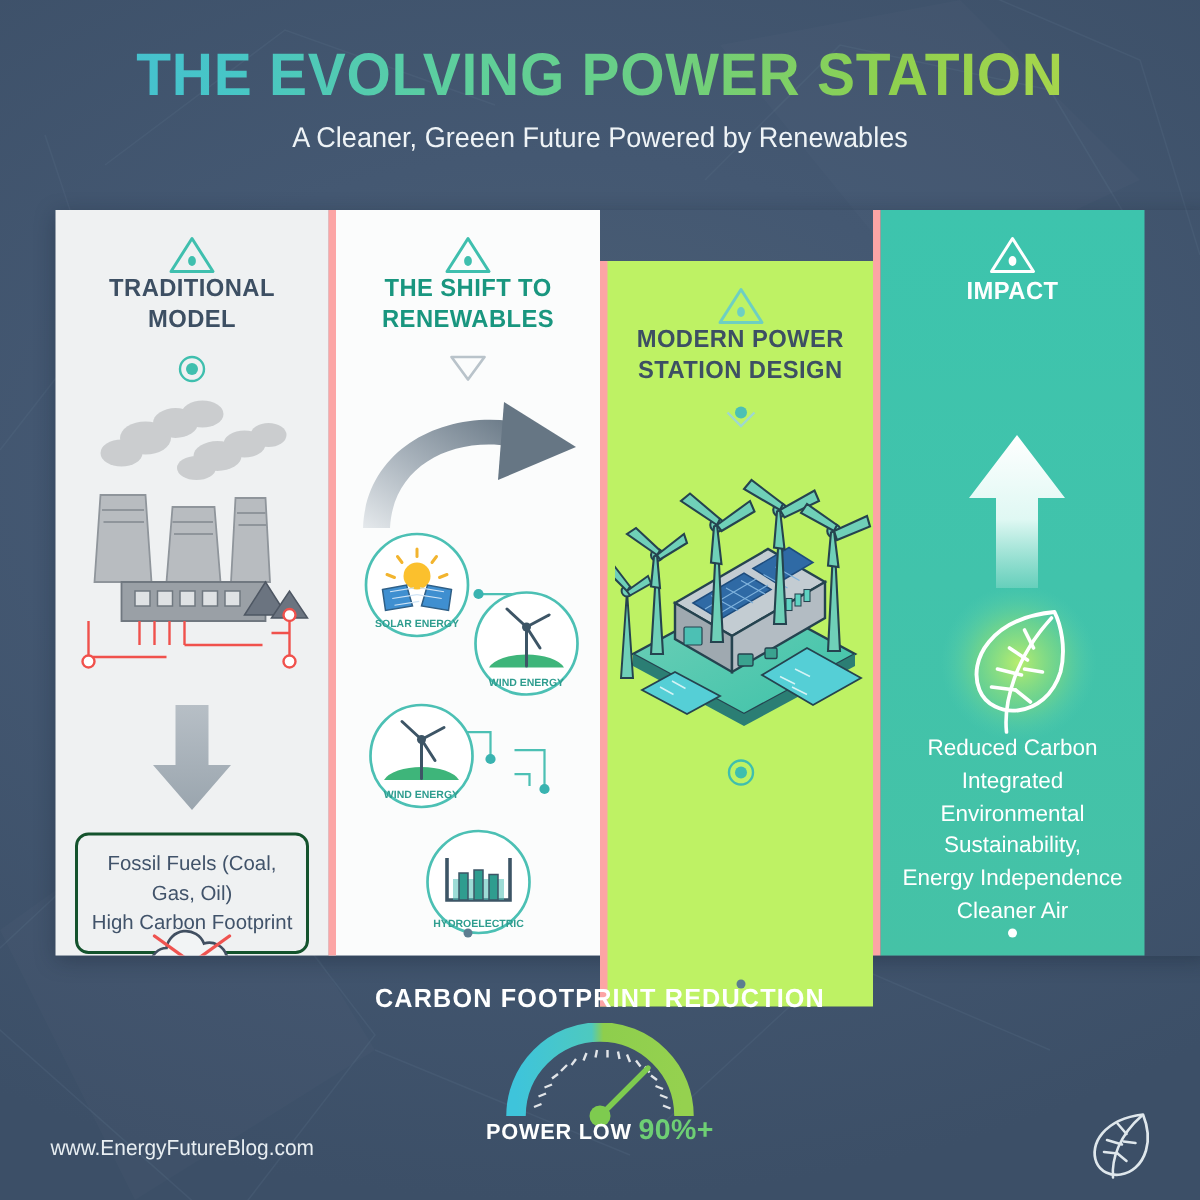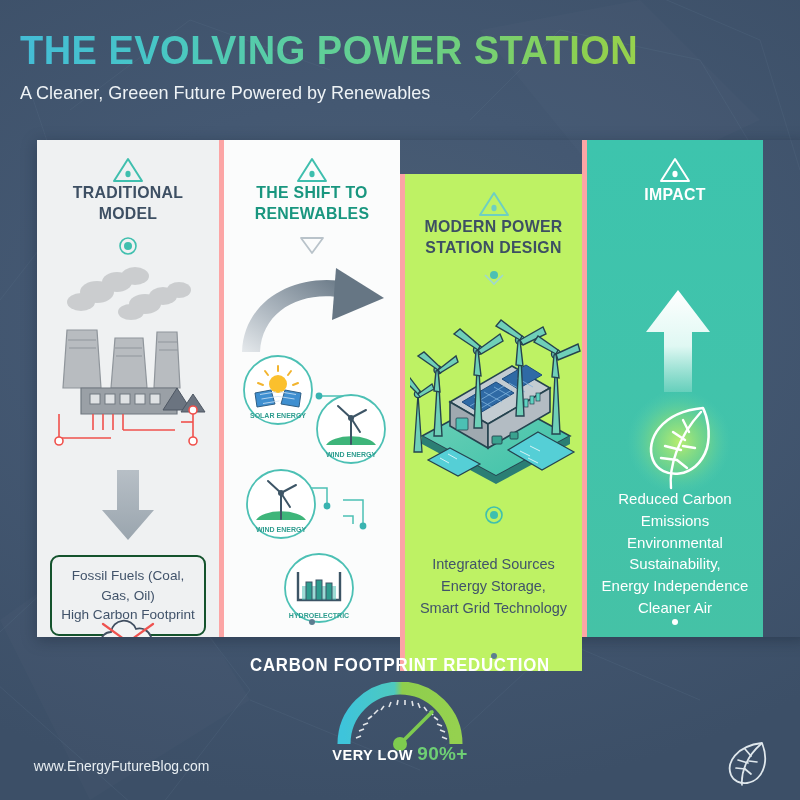--- a/index.html
+++ b/index.html
@@ -11,21 +11,21 @@
     overflow:hidden;
   }
   
   .bg {
     position:absolute; inset:0;
     background:
       radial-gradient(ellipse 700px 480px at 46% 40%, #4d6074 0%, #445872 45%, #3c4f67 100%);
   }
   .bg-poly { position:absolute; inset:0; opacity:.5; }
   
-  .header { position:absolute; top:0; left:0; width:800px; }
+  .header { position:absolute; top:0; left:0; width:800px; text-align:center; }
   .title {
     margin-top:28px;
     font-size:40px;
     font-weight:bold;
     letter-spacing:.5px;
     font-family:"Liberation Sans", sans-serif;
     background:linear-gradient(90deg,#44bcd6 0%,#47c6c6 18%,#5ecf9b 38%,#6bcf83 55%,#8ed04f 75%,#b5d94a 100%);
     -webkit-background-clip:text; background-clip:text;
     -webkit-text-fill-color:transparent; color:transparent;
     transform:scaleX(.95);
@@ -425,25 +425,20 @@
         <rect x="82" y="130" width="10" height="8" rx="1"></rect>
         <rect x="100" y="126" width="8" height="7" rx="1"></rect>
       </g>
     </svg>
 
     <svg class="marker" style="top:330px" width="22" height="22" viewBox="0 0 22 22">
       <circle cx="11" cy="11" r="8" fill="none" stroke="#3fbfae" stroke-width="1.6"></circle>
       <circle cx="11" cy="11" r="4" fill="#3fbfae"></circle>
     </svg>
 
-    <div class="body-text" style="top:380px">
-      <div>Integrated Sources</div>
-      <div>Energy Storage,</div>
-      <div>Smart Grid Technology</div>
-    </div>
     <div class="small-dot"></div>
   </div>
 
   <div class="panel p4">
     <svg class="tri-icon" width="34" height="28" viewBox="0 0 34 28">
       <path d="M17 3 L31 25 L3 25 Z" fill="none" stroke="#ffffff" stroke-width="2" stroke-linejoin="round"></path>
       <ellipse cx="17" cy="18" rx="2.6" ry="3.3" fill="#ffffff"></ellipse>
     </svg>
     <div class="col-title title-white" style="top:44px">
         <div>IMPACT</div>
@@ -476,21 +471,21 @@
           <path d="M56 62 L40 58"></path>
         <path d="M60 52 L48 44"></path>
           <path d="M64 44 L58 32"></path>
         <path d="M52 72 L62 80"></path>
           <path d="M58 58 L70 60"></path>
       </g>
     </svg>
 
     <div class="body-text white" style="top:348px">
       <div>Reduced Carbon</div>
-      <div>Emissions</div>
+      <div>Integrated</div>
       <div>Environmental</div>
       <div>Sustainability,</div>
       <div>Energy Independence</div>
       <div>Cleaner Air</div>
     </div>
     <div class="small-dot white"></div>
   </div>
 </div>
 
 <div class="gauge-wrap">
@@ -521,21 +516,21 @@
       <path d="M433 33 l-3 -4"></path>
         <path d="M438 38 l-4 -3"></path>
         <path d="M442 44 l-5 -2"></path>
       <path d="M445 50 l-5 -2"></path>
         <path d="M447 57 l-5 -2"></path>
     </g>
     <path d="M400 62 L432 30" stroke="#7ecb4f" stroke-width="3.6" stroke-linecap="round" fill="none"></path>
     <circle cx="400" cy="62" r="7" fill="#7ecb4f"></circle>
   </svg>
   <div class="gauge-labels">
-    <span class="gauge-verylow">VERY LOW</span>
+    <span class="gauge-verylow">POWER LOW</span>
     <span class="gauge-value">90%+</span>
   </div>
 </div>
 
 <div class="footer-url">www.EnergyFutureBlog.com</div>
 <svg class="footer-logo" width="58" height="52" viewBox="0 0 58 52">
   <path d="M44 8 C18 11 8 28 13 40 C18 52 40 52 46 32 C49 22 46 13 44 8 Z" fill="none" stroke="#dfe7ec" stroke-width="1.8" stroke-linejoin="round"></path>
   <g stroke="#dfe7ec" stroke-width="1.7" fill="none" stroke-linecap="round">
     <path d="M24 50 C23 38 28 22 43 9"></path>
     <path d="M27 34 L18 33"></path>

